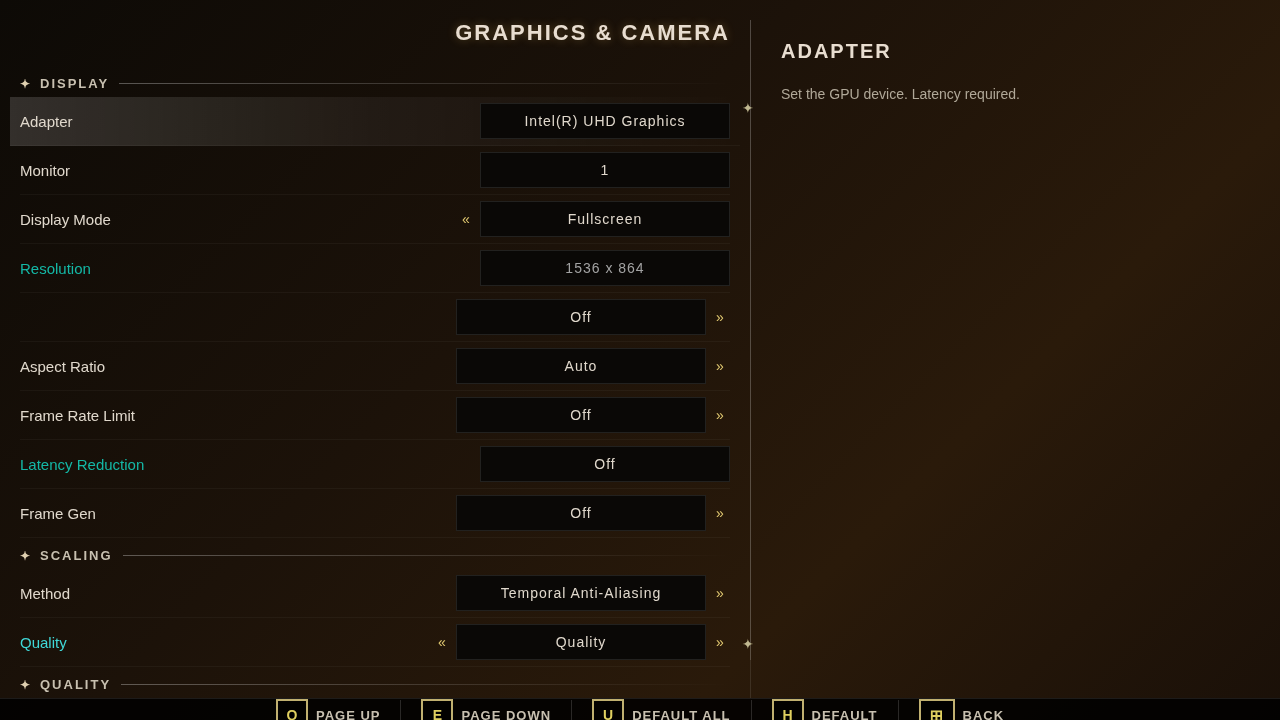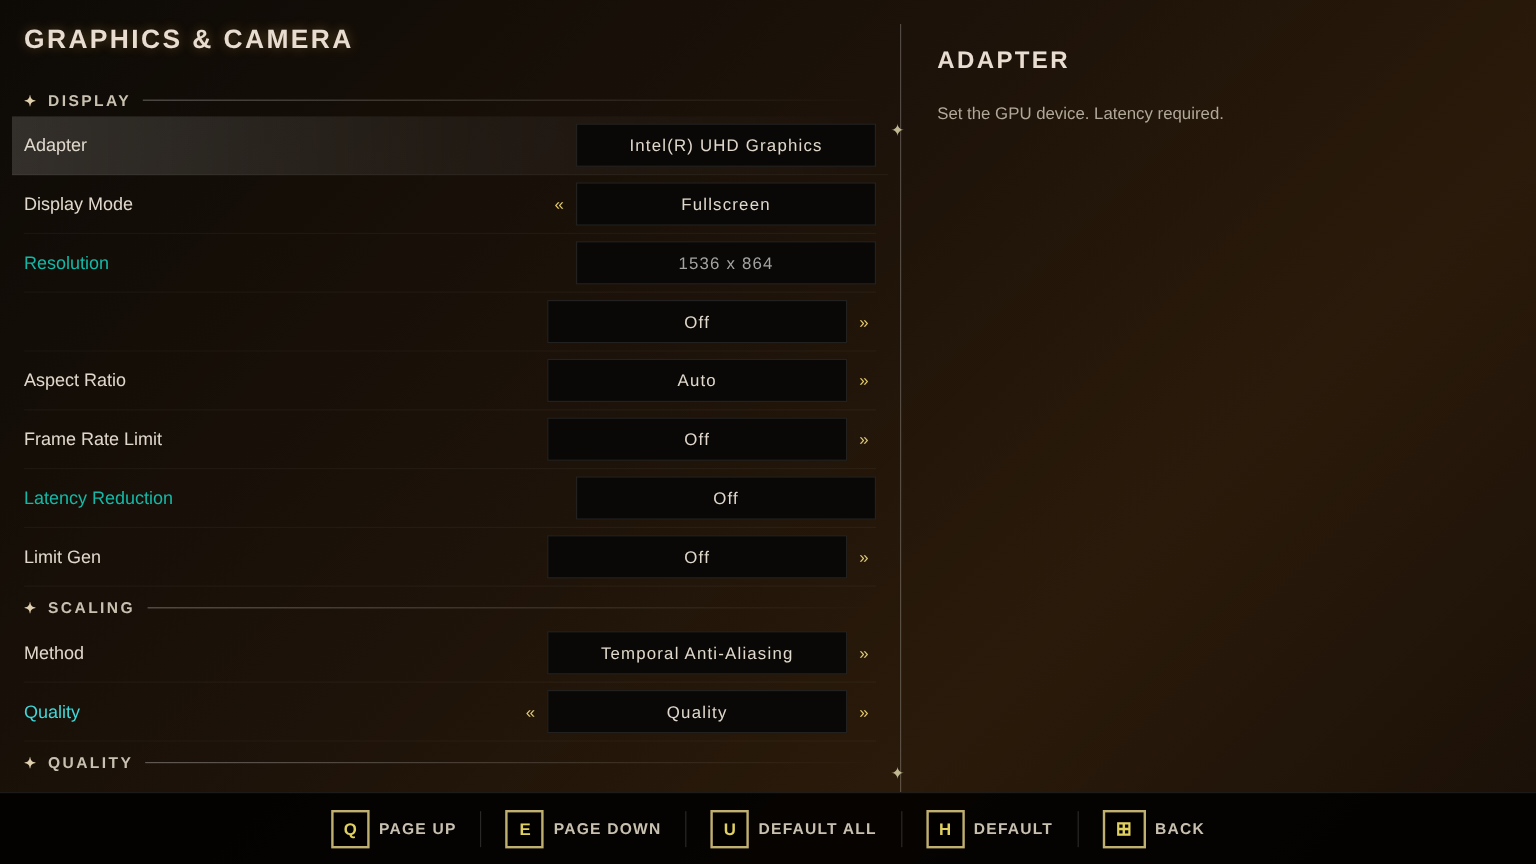--- a/index.html
+++ b/index.html
@@ -51,21 +51,21 @@
       flex: 1;
       padding: 20px 30px;
       border-left: 1px solid rgba(255,255,255,0.1);
     }
 
     .page-title {
       font-size: 22px;
       font-weight: bold;
       color: #e8ddd0;
       letter-spacing: 2px;
-      text-align: left;
+      text-align: right;
       margin-bottom: 20px;
       text-shadow: 0 0 10px rgba(255,200,100,0.3);
     }
 
     
     .section-header {
       display: flex;
       align-items: center;
       margin: 10px 0 6px 0;
       color: #c8c0b0;
@@ -255,20 +255,26 @@
           <span>DISPLAY</span>
         </div>
 
         <div class="setting-row active-row">
           <span class="setting-label">Adapter</span>
           <div class="setting-controls">
             <div class="value-box">Intel(R) UHD Graphics</div>
           </div>
         </div>
 
+        <div class="setting-row">
+          <span class="setting-label">Monitor</span>
+          <div class="setting-controls">
+            <div class="value-box">1</div>
+          </div>
+        </div>
 
         <div class="setting-row">
           <span class="setting-label">Display Mode</span>
           <div class="setting-controls">
             <div class="arrow-left">«</div>
             <div class="value-box">Fullscreen</div>
           </div>
         </div>
 
         <div class="setting-row">
@@ -302,21 +308,21 @@
         </div>
 
         <div class="setting-row">
           <span class="setting-label disabled">Latency Reduction</span>
           <div class="setting-controls">
             <div class="value-box">Off</div>
           </div>
         </div>
 
         <div class="setting-row">
-          <span class="setting-label">Limit Gen</span>
+          <span class="setting-label">Frame Gen</span>
           <div class="setting-controls">
             <div class="value-box">Off</div>
             <div class="arrow-right">»</div>
           </div>
         </div>
 
         <div class="section-header">
           <span class="section-icon">✦</span>
           <span>SCALING</span>
         </div>

